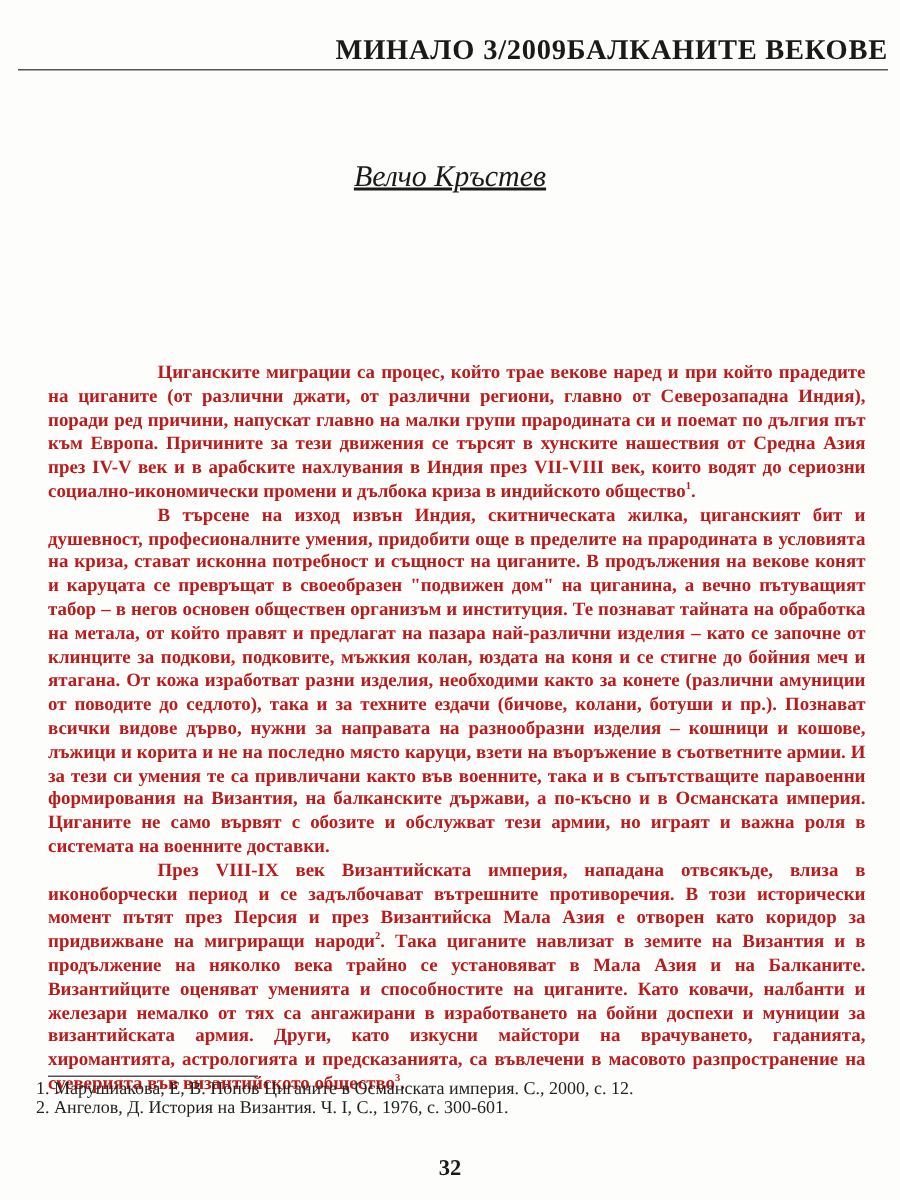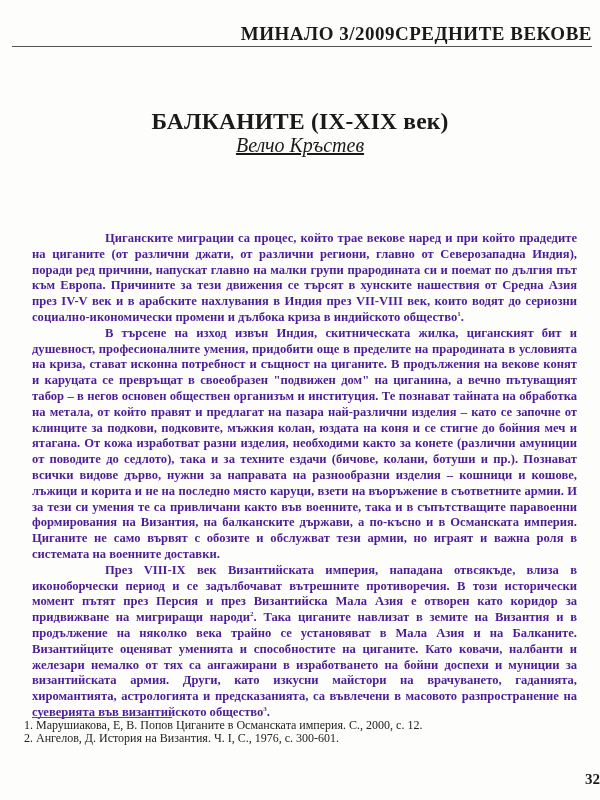--- a/index.html
+++ b/index.html
@@ -18,40 +18,39 @@
   .header .left, .header .right {
     font-weight:bold; font-size:19px; letter-spacing:0.5px; line-height:24px;
   }
   .title-block { position:absolute; left:0; right:0; top:108px; text-align:center; }
   .title-line {
     font-weight:bold; font-size:23.5px; line-height:27px; letter-spacing:0.2px;
     white-space:nowrap;
   }
   .author { font-style:italic; font-size:20px; line-height:20px; margin-top:0px;text-decoration:underline; }
   .body-text {
-    position:absolute; left:32px; width:545px; top:231px;
+    position:absolute; left:32px; width:545px; top:241px;
     font-size:12.6px; line-height:15.8px; text-align:justify;
-    font-weight:bold; color:#4c1d95;
+    font-weight:bold; color:#b91c1c;
   }
   .body-text p { margin:0; text-indent:73px; }
   sup { font-size:7px; line-height:0; vertical-align:super; }
   .footnote-rule { position:absolute; left:32px; top:717px; width:140px; border-top:1px solid #555; }
   .footnotes { position:absolute; left:24px; top:719px; font-size:12px; line-height:12.6px; color:#222; }
-  .page-num { position:absolute; left:0; right:0; top:771px; text-align:right; font-weight:bold; font-size:15px; }
+  .page-num { position:absolute; left:0; right:0; top:771px; text-align:center; font-weight:bold; font-size:15px; }
 </style>
 </head>
 <body>
 
 <div class="header">
   <span class="left">МИНАЛО  3/2009</span>
-  <span class="right">СРЕДНИТЕ ВЕКОВЕ</span>
+  <span class="right">БАЛКАНИТЕ ВЕКОВЕ</span>
 </div>
 
 <div class="title-block">
-  <div class="title-line">БАЛКАНИТЕ (IX-XIX век)</div>
   <div class="author">Велчо Кръстев</div>
 </div>
 
 <div class="body-text">
   <p><span>Циганските миграции са процес, който трае векове наред и при който прадедите на циганите (от различни джати, от различни региони, главно от Северозападна Индия), поради ред причини, напускат главно на малки групи прародината си и поемат по дългия път към Европа. Причините за тези движения се търсят в хунските нашествия от Средна Азия през  IV-V век и в арабските нахлувания в Индия през VII-VIII век, които водят до сериозни социално-икономически промени и дълбока криза в индийското общество</span><sup>1</sup><span>.</span></p>
   <p><span>В търсене на изход извън Индия, скитническата жилка, циганският бит и душевност, професионалните умения, придобити още в пределите на прародината в условията на криза, стават исконна потребност и същност на циганите. В продължения на векове конят и каруцата се превръщат в своеобразен "подвижен дом" на циганина, а вечно пътуващият табор – в негов основен обществен организъм и институция. Те познават тайната на обработка на метала, от който правят и предлагат на пазара най-различни изделия – като се започне от клинците за подкови, подковите, мъжкия колан, юздата на коня и се стигне до бойния меч и ятагана. От кожа изработват разни изделия, необходими както за конете (различни амуниции от поводите до седлото), така и за техните ездачи (бичове, колани, ботуши и пр.). Познават всички видове дърво, нужни за направата на разнообразни изделия – кошници и кошове, лъжици и корита и не на последно място каруци, взети на въоръжение в съответните армии. И за тези си умения те са привличани както във военните, така и в съпътстващите паравоенни формирования на Византия, на балканските държави, а по-късно и в Османската империя. Циганите не само вървят с обозите и обслужват тези армии, но играят и важна роля в системата на военните доставки.</span></p>
   <p><span>През VIII-IX век Византийската империя, нападана отвсякъде, влиза в иконоборчески период и се задълбочават вътрешните противоречия. В този исторически момент пътят през Персия и през Византийска Мала Азия е отворен като коридор за придвижване на мигриращи народи</span><sup>2</sup><span>. Така циганите навлизат в земите на Византия и в продължение на няколко века трайно се установяват в Мала Азия и на Балканите. Византийците  оценяват уменията и способностите на циганите. Като  ковачи, налбанти и железари немалко от тях са ангажирани в изработването на бойни доспехи и муниции за византийската армия. Други, като изкусни майстори на врачуването, гаданията, хиромантията, астрологията и предсказанията, са въвлечени в масовото разпространение на суеверията във византийското общество</span><sup>3</sup><span>.</span></p>
 </div>
 
 <div class="footnote-rule"></div>

